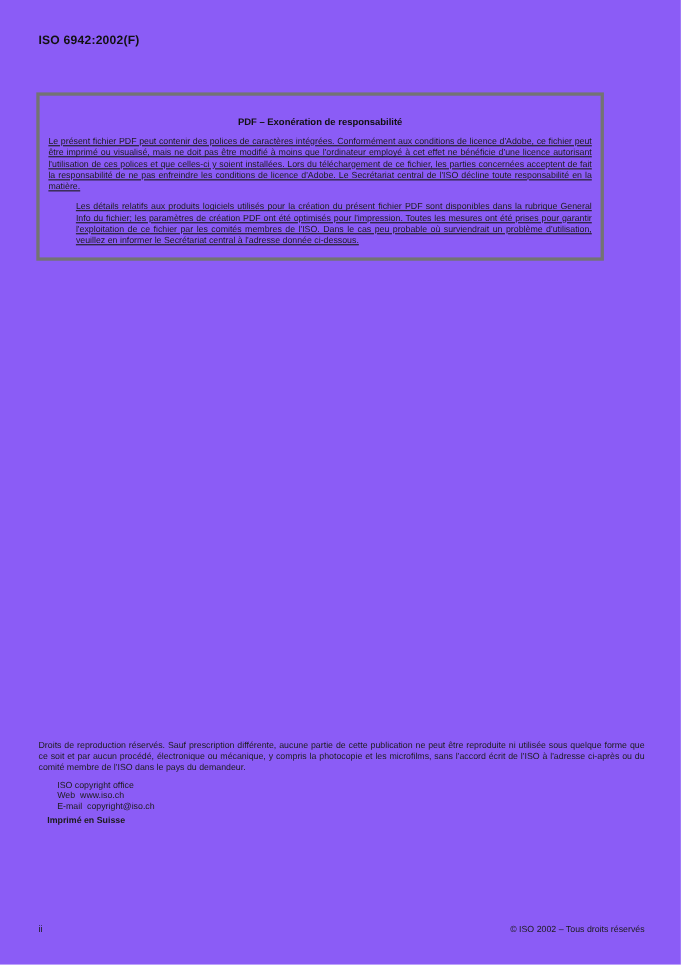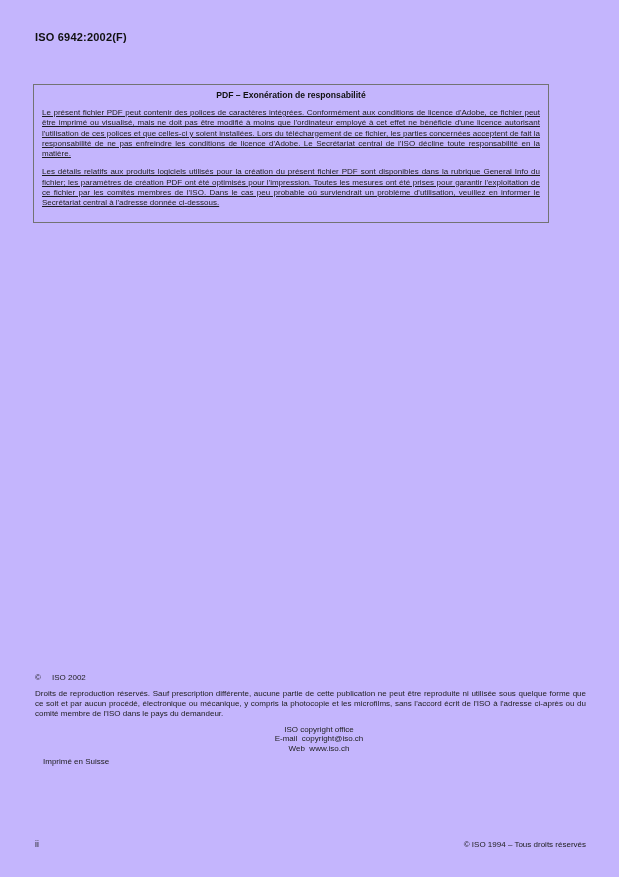--- a/index.html
+++ b/index.html
@@ -4,59 +4,59 @@
 <style>
   html, body {
     margin: 0;
     padding: 0;
     background: #ffffff;
   }
   .page {
     position: relative;
     width: 619px;
     height: 877px;
-    background: #c4b5fd;
+    background: #8b5cf6;
     font-family: "Liberation Sans", sans-serif;
     color: #1c1c1c;
     overflow: hidden;
   }
   .doc-header {
     position: absolute;
     left: 35px;
     top: 31px;
     font-size: 11px;
     font-weight: bold;
     color: #111111;
     letter-spacing: 0.2px;
   }
   .disclaimer-box {
     position: absolute;
     left: 33px;
     top: 84px;
     width: 516px;
     box-sizing: border-box;
-    border: 1px solid #737373;
-    padding: 4px 8px 9px 8px;
+    border: 3px solid #737373;
+    padding: 18px 8px 9px 8px;
     min-height: 139px;
   }
   .disclaimer-title {
     text-align: center;
     font-size: 8.6px;
     font-weight: bold;
     margin: 1px 0 8px 0;
     color: #111111;
   }
   .disclaimer-box p {
     font-size: 8px;
     line-height: 10.3px;
     text-align: justify;
     margin: 0 0 8px 0;
     text-decoration: underline;
   }
-  .disclaimer-box p:last-child { margin-bottom: 0; }
+  .disclaimer-box p:last-child { margin-bottom: 0; margin-left: 25px; }
 
   .copyright-section {
     position: absolute;
     left: 35px;
     top: 673px;
     width: 551px;
   }
   .copyright-line {
     font-size: 8px;
     line-height: 10px;
@@ -67,26 +67,27 @@
     font-size: 8px;
     line-height: 10.2px;
     text-align: justify;
     margin: 0 0 5px 0;
   }
   .address-block {
     margin-left: 17px;
     font-size: 8px;
     line-height: 9.8px;
   }
-  .address-block .addr-line { white-space: pre; text-align: center; }
+  .address-block .addr-line { white-space: pre; }
   .printed-line {
     margin-left: 8px;
     margin-top: 3px;
     font-size: 8px;
     line-height: 10px;
+    font-weight: bold;
   }
   .doc-footer {
     position: absolute;
     left: 35px;
     top: 839px;
     width: 551px;
     display: flex;
     justify-content: space-between;
     align-items: baseline;
     font-size: 8px;
@@ -102,30 +103,27 @@
 
   <div class="doc-header">ISO 6942:2002(F)</div>
 
   <div class="disclaimer-box">
     <div class="disclaimer-title">PDF – Exonération de responsabilité</div>
     <p>Le présent fichier PDF peut contenir des polices de caractères intégrées. Conformément aux conditions de licence d'Adobe, ce fichier peut être imprimé ou visualisé, mais ne doit pas être modifié à moins que l'ordinateur employé à cet effet ne bénéficie d'une licence autorisant l'utilisation de ces polices et que celles-ci y soient installées. Lors du téléchargement de ce fichier, les parties concernées acceptent de fait la responsabilité de ne pas enfreindre les conditions de licence d'Adobe. Le Secrétariat central de l'ISO décline toute responsabilité en la matière.</p>
     <p>Les détails relatifs aux produits logiciels utilisés pour la création du présent fichier PDF sont disponibles dans la rubrique General Info du fichier; les paramètres de création PDF ont été optimisés pour l'impression. Toutes les mesures ont été prises pour garantir l'exploitation de ce fichier par les comités membres de l'ISO. Dans le cas peu probable où surviendrait un problème d'utilisation, veuillez en informer le Secrétariat central à l'adresse donnée ci-dessous.</p>
   </div>
 
   <div class="copyright-section">
-    <div class="copyright-line">
-      <span class="symbol">©</span><span>ISO 2002</span>
-    </div>
     <p class="rights-paragraph">Droits de reproduction réservés. Sauf prescription différente, aucune partie de cette publication ne peut être reproduite ni utilisée sous quelque forme que ce soit et par aucun procédé, électronique ou mécanique, y compris la photocopie et les microfilms, sans l'accord écrit de l'ISO à l'adresse ci-après ou du comité membre de l'ISO dans le pays du demandeur.</p>
     <div class="address-block">
       <div class="addr-line">ISO copyright office</div>
+      <div class="addr-line">Web  www.iso.ch</div>
       <div class="addr-line">E-mail  copyright@iso.ch</div>
-      <div class="addr-line">Web  www.iso.ch</div>
     </div>
     <div class="printed-line">Imprimé en Suisse</div>
   </div>
 
   <div class="doc-footer">
     <span class="page-number">ii</span>
-    <span class="footer-copyright">© ISO 1994 – Tous droits réservés</span>
+    <span class="footer-copyright">© ISO 2002 – Tous droits réservés</span>
   </div>
 
 </div>
 
 </body></html>

